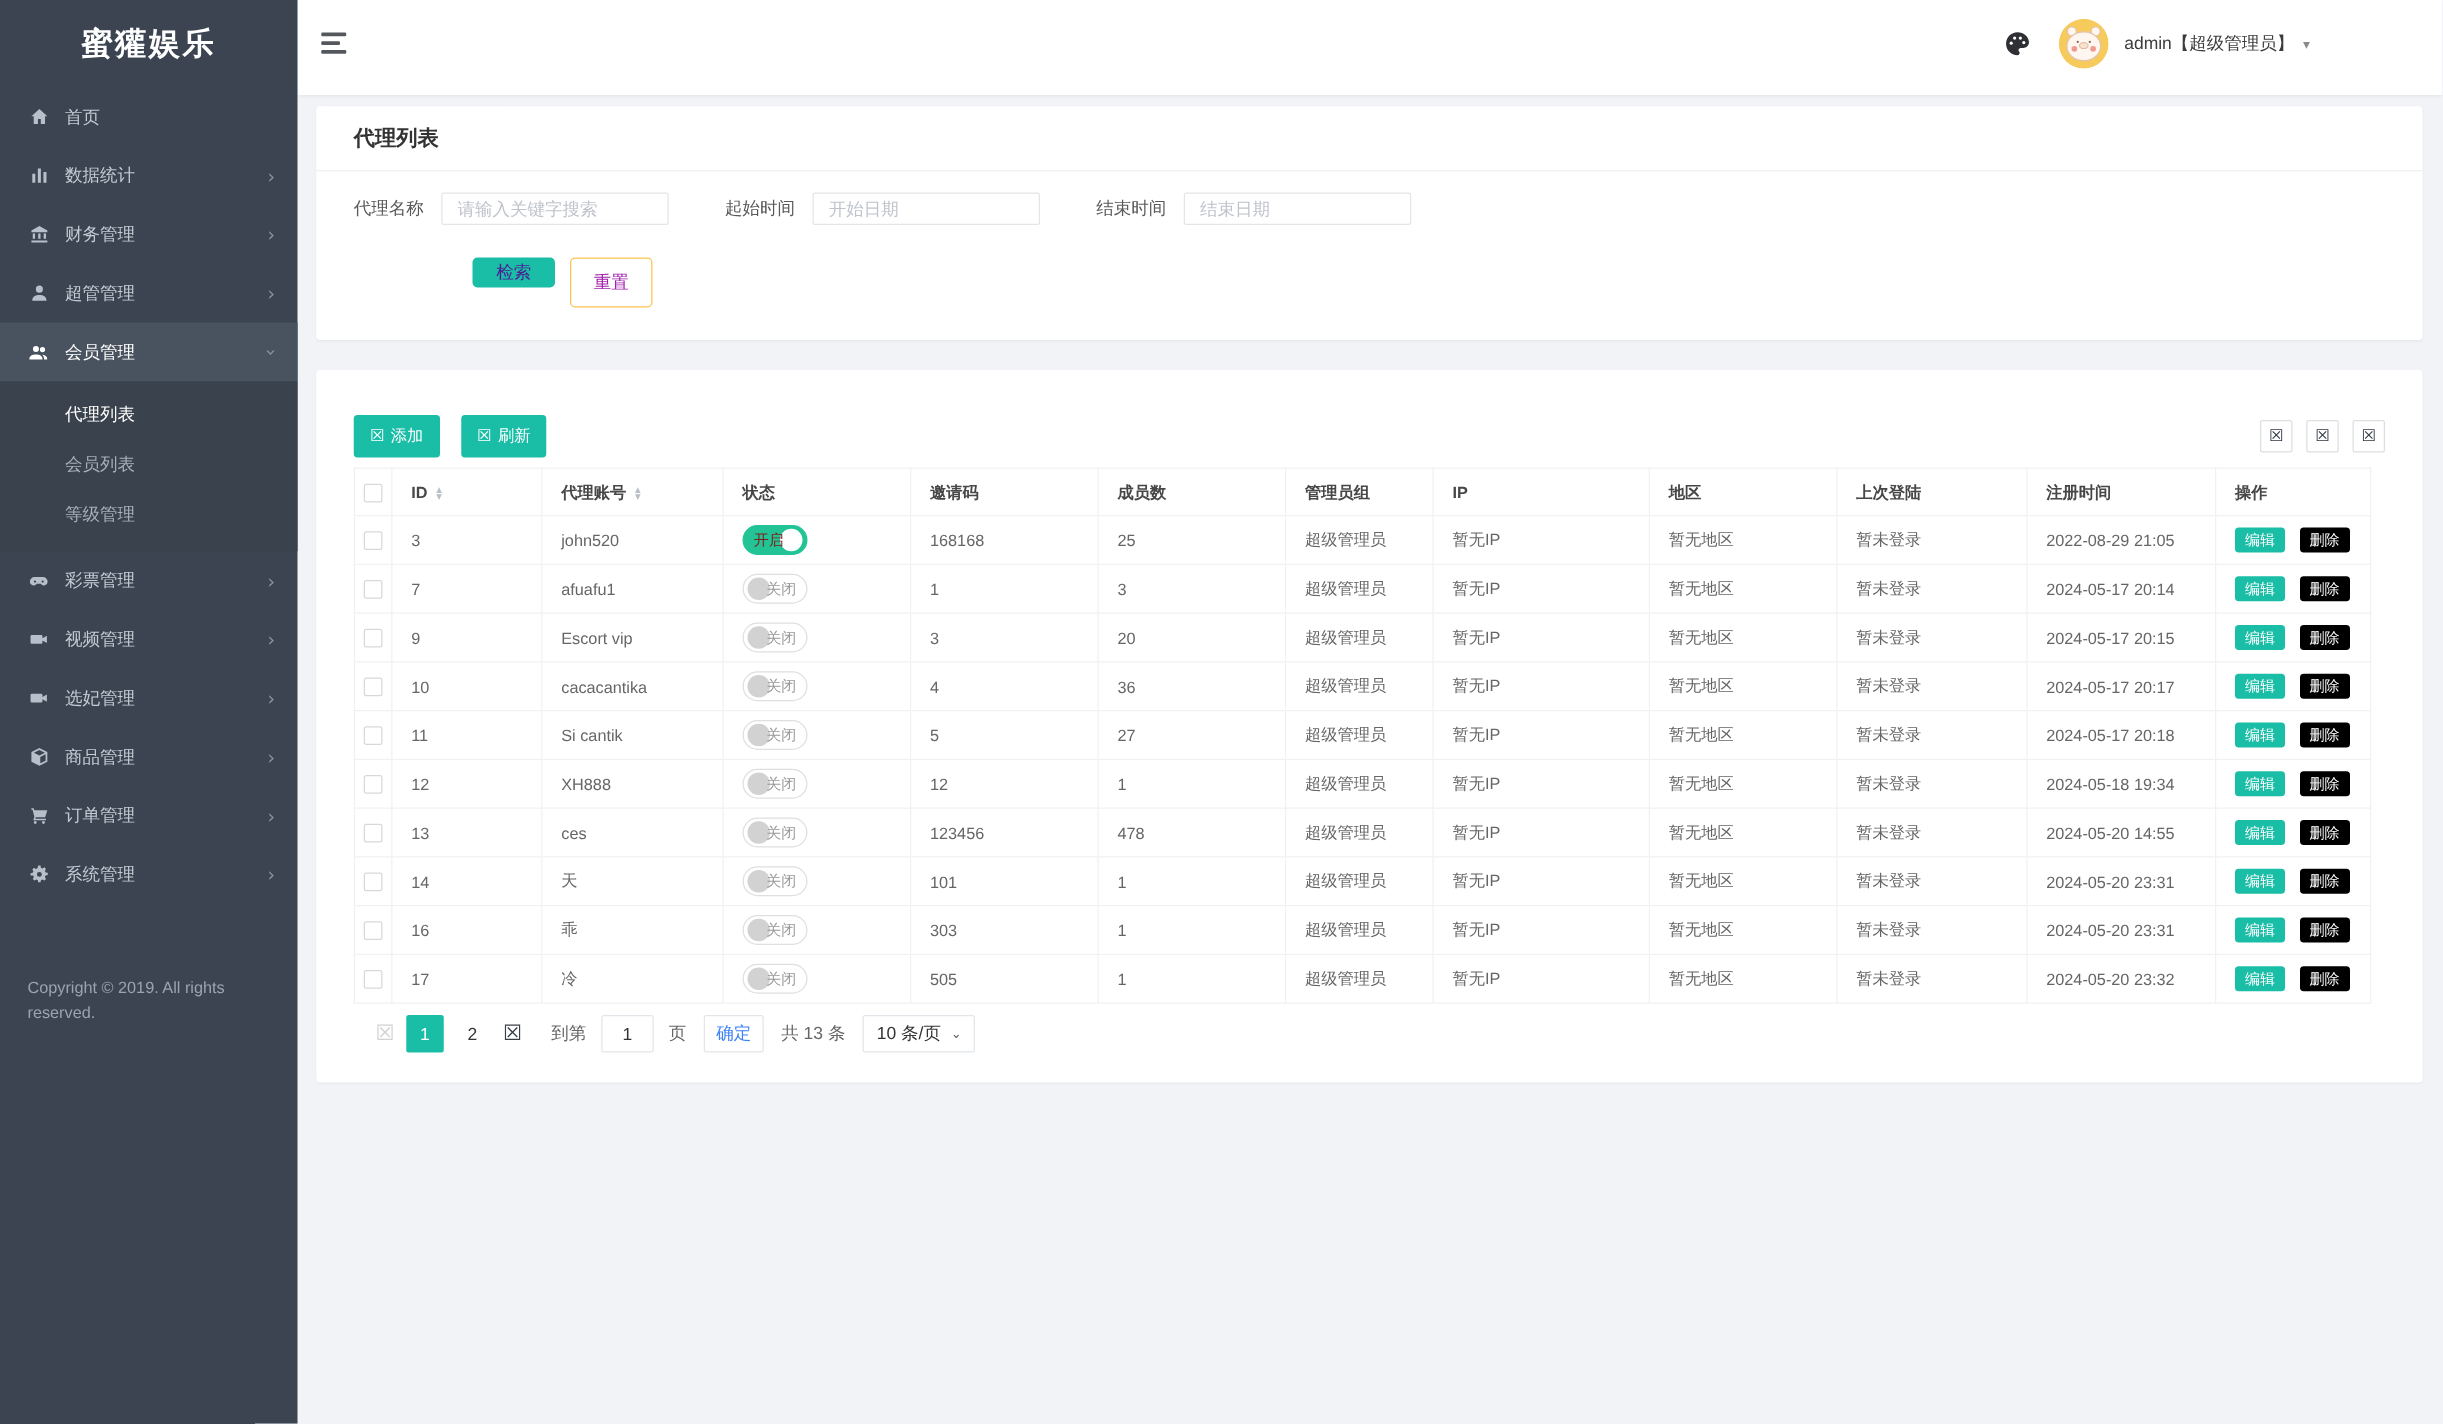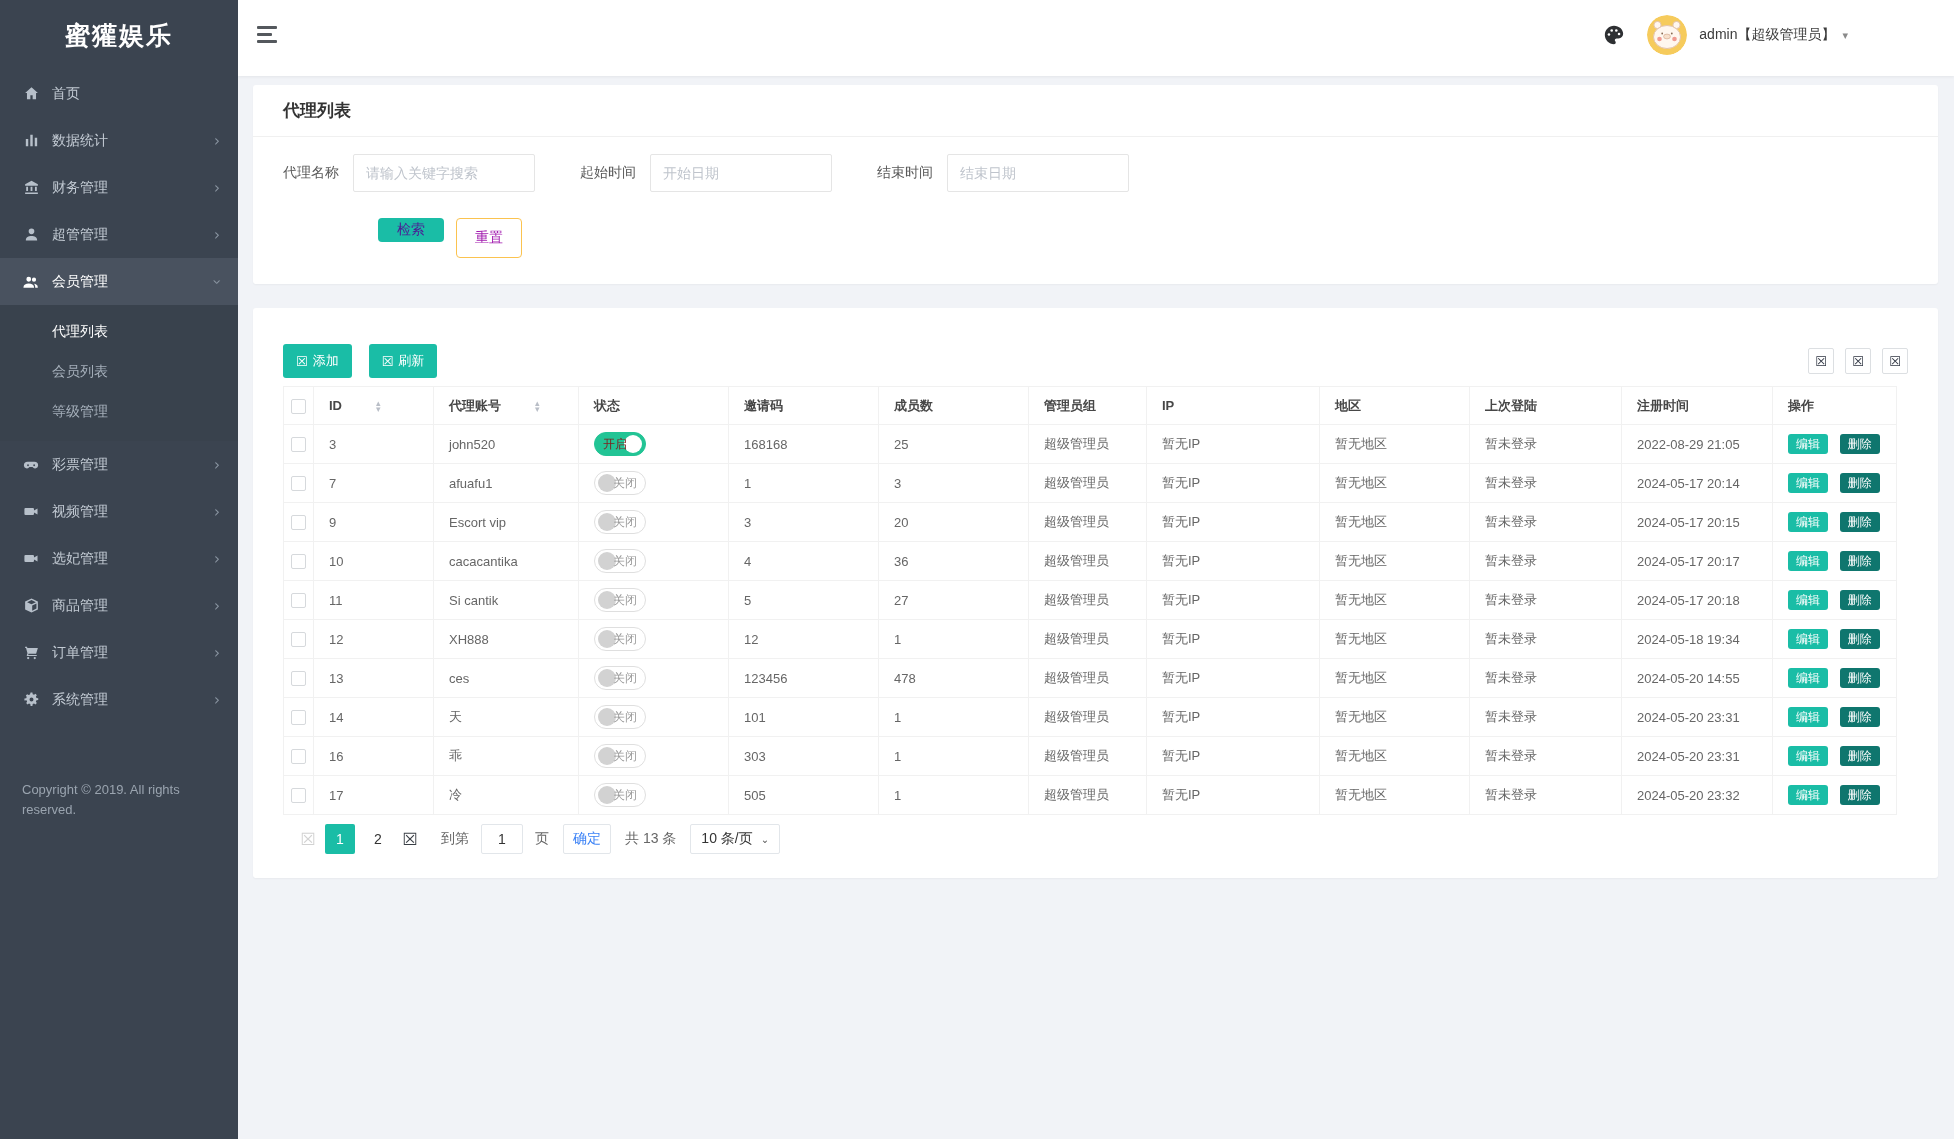--- a/index.html
+++ b/index.html
@@ -33,52 +33,52 @@
   .uname { font-size:14px; color:#3c3c3c; cursor:pointer; display:flex; align-items:center; }
   .uname .caret { font-size:11px; color:#8a8a8a; margin-left:7px; }
   
   .main { position:absolute; left:238px; top:70px; right:0; bottom:0; padding:15px 16px 0 15px; }
   .card { background:#fff; border-radius:3px; box-shadow:0 1px 2px rgba(0,0,0,.04); }
   .card-head { height:52px; display:flex; align-items:center; padding:0 30px; font-size:17px; font-weight:bold; color:#333; border-bottom:1px solid #f0f0f0; }
   .card-body { padding:17px 30px 26px; }
   .f-row { display:flex; align-items:center; }
   .f-group { display:flex; align-items:center; margin-right:45px; }
   .f-group label { font-size:14px; color:#595959; margin-right:14px; white-space:nowrap; }
-  .f-group input { width:182px; height:38px; border:1px solid #e5e5e5; border-radius:2px; padding:0 12px; font-size:14px; color:#333; outline:none; font-family:inherit; }
+  .f-group input { width:182px; height:26px; border:1px solid #e5e5e5; border-radius:2px; padding:0 12px; font-size:14px; color:#333; outline:none; font-family:inherit; }
   .f-group input::placeholder { color:#bfc4cc; }
   .btn-row { margin-top:26px; margin-left:95px; display:flex; }
   .btn-search { width:66px; height:24px; background:#1abda6; color:#4c1d95; border:none; border-radius:4px; font-size:14px; cursor:pointer; font-family:inherit;text-align:center; }
   .btn-reset { width:66px; height:40px; background:#fff; color:#a21caf; border:1px solid #fbc34f; border-radius:4px; font-size:14px; margin-left:12px; cursor:pointer; font-family:inherit; }
   
   .card2 { margin-top:24px; height:570px; padding:36px 30px 0; }
   .toolbar { display:flex; align-items:center; }
   .btn-teal { height:34px; padding:0 13px; background:#1abda6; color:#fff; border:none; border-radius:3px; font-size:13px; cursor:pointer; display:inline-flex; align-items:center; font-family:inherit; }
   .btn-teal .bico { margin-right:5px; font-size:13px; }
   .btn-teal + .btn-teal { margin-left:17px; }
   .tb-spacer { flex:1; }
   .sq-btn { width:26px; height:26px; border:1px solid #dcdfe2; background:#fff; border-radius:2px; margin-left:11px; font-size:13px; color:#2f3542; display:inline-flex; align-items:center; justify-content:center; cursor:pointer; }
   
   table { border-collapse:collapse; table-layout:fixed; width:1613px; margin-top:8px; }
   th, td { border:1px solid #f1f1f1; text-align:left; padding-left:15px; overflow:hidden; white-space:nowrap; }
   th { height:38px; font-size:13px; font-weight:bold; color:#474747; background:#fff; }
   td { height:39px; font-size:13px; color:#666; }
   .c-check { text-align:center; padding-left:0; }
   .checkbox { display:inline-block; width:15px; height:15px; border:1px solid #d6d9dc; border-radius:2px; background:#fff; vertical-align:middle; cursor:pointer; }
-  .th-flex { display:flex; align-items:center;gap:27px; }
+  .th-flex { display:flex; align-items:center; }
   .sort { display:inline-flex; flex-direction:column; margin-left:7px; cursor:pointer; }
   .sort i { font-style:normal; font-size:9px; line-height:6px; color:#b9bec7; }
   .switch { position:relative; display:inline-block; width:52px; height:24px; border-radius:13px; border:1px solid #dfdfdf; background:#fff; vertical-align:middle; cursor:pointer; }
   .switch .knob { position:absolute; top:2px; left:3px; width:18px; height:18px; border-radius:50%; background:#d2d2d2; }
   .switch .txt { position:absolute; top:0; right:8px; line-height:22px; font-size:12px; color:#999; }
   .switch.on { background:#22c495; border-color:#22c495; }
   .switch.on .knob { left:auto; right:3px; background:#fff; }
   .switch.on .txt { right:auto; left:8px; color:#7f1d1d; }
   .btn-edit, .btn-del { height:20px; padding:0 8px; border:none; border-radius:3px; color:#fff; font-size:12px; cursor:pointer; font-family:inherit; }
   .btn-edit { background:#1abda6; }
-  .btn-del { background:#0f766e; margin-left:8px; }
+  .btn-del { background:#000000; margin-left:8px; }
   
   .pager { display:flex; align-items:center; margin-top:8px; margin-left:12px; height:32px; }
   .pg-arrow { width:26px; text-align:center; font-size:17px; cursor:pointer; }
   .pg-prev { color:#d2d2d2; }
   .pg-next { color:#3a3f46; margin-right:14px; }
   .pg-num { min-width:30px; height:30px; line-height:30px; text-align:center; font-size:14px; color:#333; border-radius:2px; margin:0 4px; cursor:pointer; }
   .pg-num.active { background:#1abda6; color:#fff; }
   .pg-text { font-size:14px; color:#666; margin:0 4px; white-space:nowrap; }
   .pg-input { width:42px; height:30px; border:1px solid #e2e6ea; border-radius:2px; text-align:center; font-size:14px; color:#333; margin:0 8px; outline:none; font-family:inherit; }
   .pg-confirm { width:48px; height:30px; background:#fff; border:1px solid #e2e6ea; border-radius:2px; font-size:14px; color:#3b82f6; margin:0 10px; cursor:pointer; font-family:inherit; }

